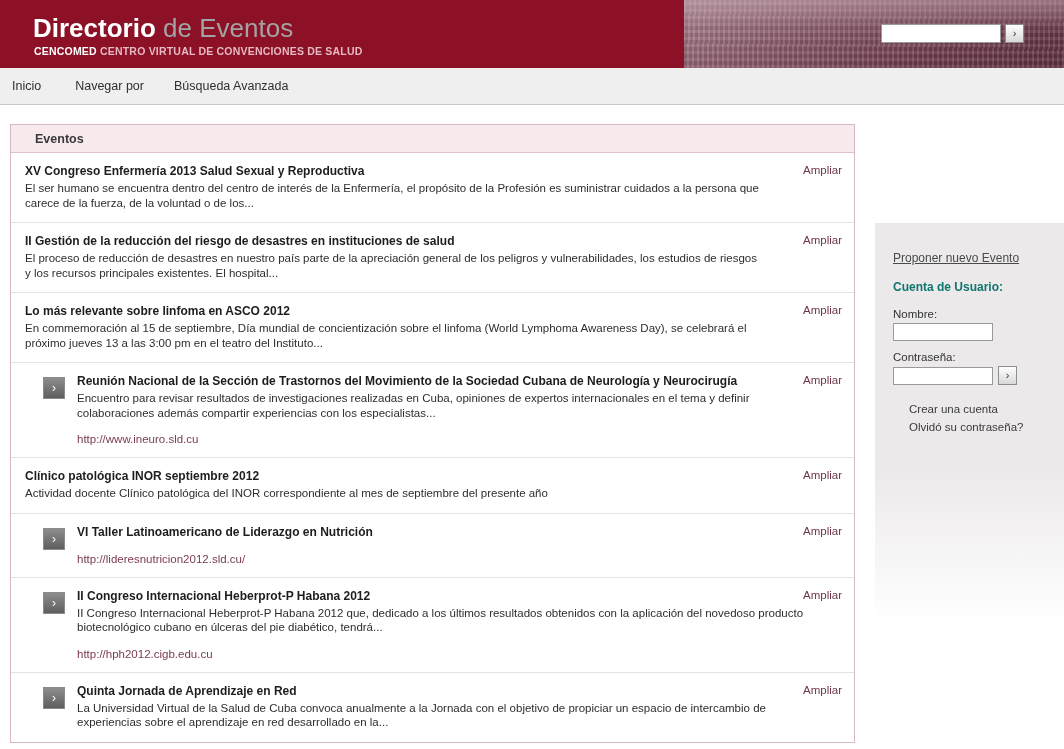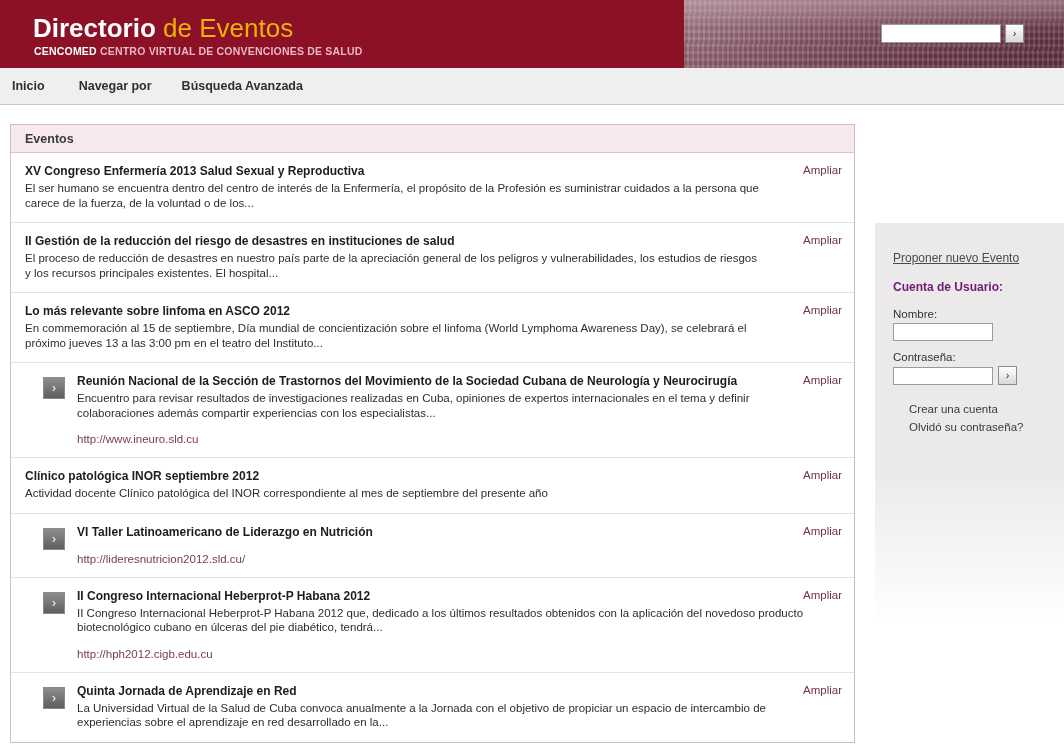--- a/index.html
+++ b/index.html
@@ -26,21 +26,21 @@
     z-index: 2;
   }
   .brand-title {
     position: absolute;
     left: 33px; top: 13px;
     font-size: 26px;
     color: #ffffff;
     white-space: nowrap;
   }
   .brand-title b { font-weight: bold; }
-  .brand-title span.light { font-weight: normal; color: #eab308; }
+  .brand-title span.light { font-weight: normal; color: #a3a3a3; }
   .brand-sub {
     position: absolute;
     left: 34px; top: 45px;
     font-size: 10.5px;
     letter-spacing: .2px;
     white-space: nowrap;
   }
   .brand-sub .b1 { color: #ffffff; font-weight: bold; }
   .brand-sub .b2 { color: #e7b9c2; font-weight: bold; margin-top: 8px; }
 
@@ -92,21 +92,21 @@
   .navbar {
     height: 37px;
     background: #efefef;
     border-bottom: 1px solid #c9c9c9;
     display: flex;
     align-items: center;
     padding-left: 12px;
   }
   .navbar a {
     font-size: 12.5px;
-    font-weight: bold;
+    font-weight: normal;
     color: #2f2f2f;
     text-decoration: none;
     padding: 0 16px 0 0;
     margin-right: 14px;
     white-space: nowrap;
   }
   .navbar a:first-child { margin-right: 18px; }
 
   
   .page {
@@ -121,21 +121,21 @@
     width: 845px;
     border: 1px solid #d9b9c1;
     background: #ffffff;
   }
   .panel-head {
     height: 28px;
     background: #f7e9ec;
     border-bottom: 1px solid #e0c2ca;
     display: flex;
     align-items: center;
-    padding-left: 14px;
+    padding-left: 24px;
   }
   .panel-head .title {
     font-size: 12.5px;
     font-weight: bold;
     color: #3a3a3a;
   }
 
   .event {
     position: relative;
     border-bottom: 1px solid #e3e3e3;
@@ -209,21 +209,21 @@
   }
   .side-block {
     position: absolute;
     left: 0; top: 175px;
     width: 189px;
     padding: 0 16px;
   }
   .side-head {
     font-size: 12px;
     font-weight: bold;
-    color: #701a75;
+    color: #0f766e;
     margin: 0 0 14px 2px;
   }
   .field-label {
     font-size: 11.5px;
     color: #333;
     margin: 0 0 3px 2px;
   }
   .side-input {
     width: 100px; height: 18px;
     border: 1px solid #9a9a9a;

